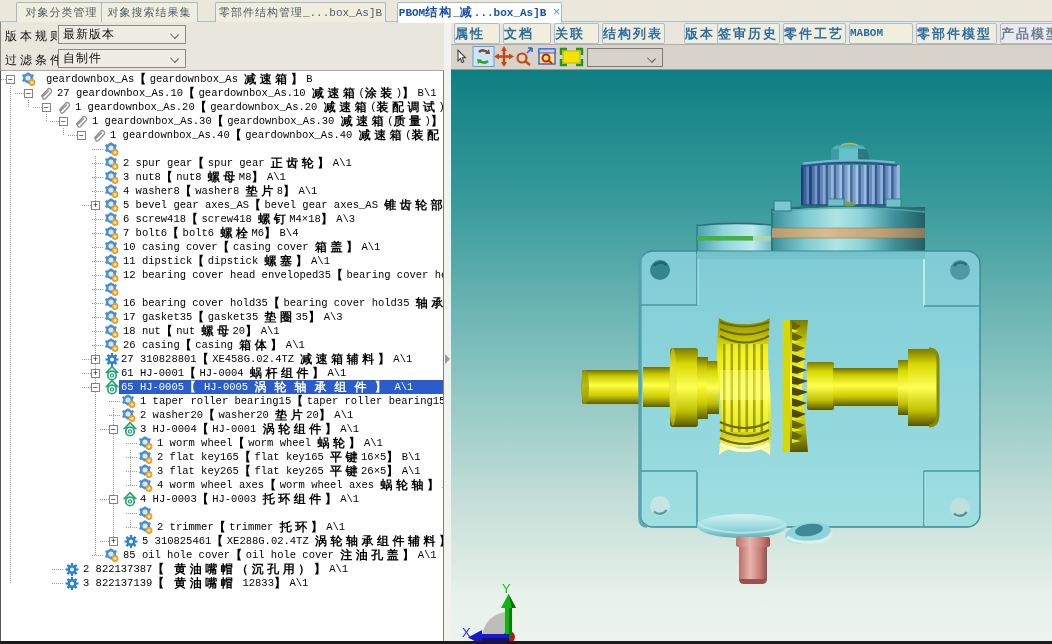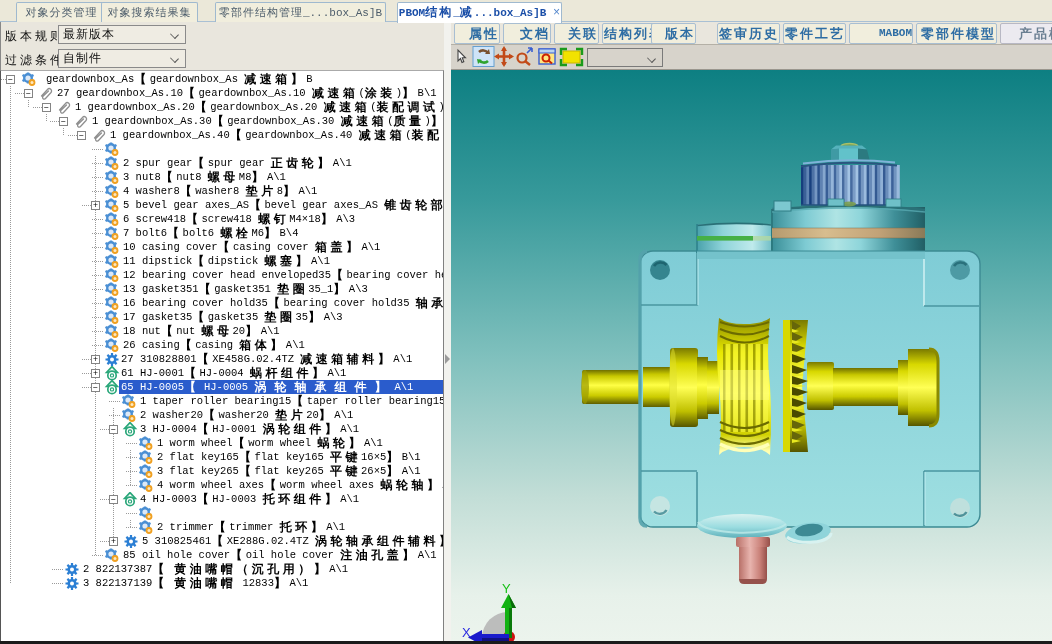--- a/index.html
+++ b/index.html
@@ -19,21 +19,21 @@
 .hl {position:absolute;height:1px;background-image:repeating-linear-gradient(to right,#9a9a9a 0 1px,transparent 1px 2px)}
 .xp {position:absolute;width:9px;height:9px;background:#fff;border:1px solid #848484;font-size:8.5px;line-height:7px;text-align:center;color:#000;font-family:"Liberation Sans",sans-serif}
 .tic {position:absolute}
 .tt {position:absolute;font-size:10.5px;line-height:14px;height:14px;color:#000;white-space:nowrap}
 .tt i.c {vertical-align:-1px;font-weight:bold;letter-spacing:3.5px}
 .tt.sel {background:#2a5ccc;color:#fff;padding:0 50px 0 2px;margin-left:-2px}
 .tt.sel i.c {letter-spacing:8px}
 #split {position:absolute;left:444px;top:22px;width:7px;height:619px;background:#f2f2ee}
 #split .ar {position:absolute;left:1px;top:332px;width:0;height:0;border-left:5px solid #9a9a9a;border-top:5px solid transparent;border-bottom:5px solid transparent}
 #rbar {position:absolute;left:451px;top:22px;width:601px;height:23px;background:#e9e6dd;border-bottom:1px solid #b4b0a6}
-.rb {position:absolute;top:1px;height:21px;background:#f1eedd;border:1px solid #a8bed2;border-radius:2px;color:#2e6da4;font-weight:bold;text-align:right;font-size:11px;line-height:19px;font-family:"Liberation Mono",monospace;white-space:nowrap;overflow:hidden}
+.rb {position:absolute;top:1px;height:21px;background:#f1eedd;border:1px solid #a8bed2;border-radius:2px;color:#2e6da4;font-weight:bold;text-align:left;font-size:11px;line-height:19px;font-family:"Liberation Mono",monospace;white-space:nowrap;overflow:hidden}
 .rb i.c {font-size:13px;letter-spacing:2px}
 .rb.gray {background:#eceaf0;color:#6b7f92;border-color:#b8b8c4}
 #rtool {position:absolute;left:451px;top:45px;width:601px;height:25px;background:#d7d3cb;border-bottom:1px solid #9a968e}
 #rcombo {position:absolute;left:136px;top:3px;width:76px;height:19px;background:#d7d3cb;border:1px solid #7a7a7a}
 #vpwrap {position:absolute;left:451px;top:70px;width:601px;height:571px;overflow:hidden}
 #bottom {position:absolute;left:0;top:641px;width:1052px;height:3px;background:#1b1b1b}
 svg {display:block}
 </style></head>
 <body>
 <svg width="0" height="0" style="position:absolute">
@@ -173,21 +173,20 @@
 <span class="tt" style="left:122px;top:183px">11 dipstick<i class="c">【</i>dipstick <i class="c">螺塞】</i>A\1</span>
 <b class="hl" style="left:91px;top:204px;width:11px"></b>
 <svg class="tic" style="left:103px;top:197px" width="16" height="15">
       <use href="#i_gear"></use>
     </svg>
 <span class="tt" style="left:122px;top:197px">12 bearing cover head enveloped35<i class="c">【</i>bearing cover head envelope</span>
 <b class="hl" style="left:91px;top:218px;width:11px"></b>
 <svg class="tic" style="left:103px;top:211px" width="16" height="15">
       <use href="#i_gear"></use>
     </svg>
-<span class="tt" style="left:122px;top:211px">13 gasket351<i class="c">【</i>gasket351 <i class="c">垫圈</i>35_1<i class="c">】</i>A\3</span>
 <b class="hl" style="left:91px;top:232px;width:11px"></b>
 <svg class="tic" style="left:103px;top:225px" width="16" height="15">
       <use href="#i_gear"></use>
     </svg>
 <span class="tt" style="left:122px;top:225px">16 bearing cover hold35<i class="c">【</i>bearing cover hold35 <i class="c">轴承盖</i>35A\1</span>
 <b class="hl" style="left:91px;top:246px;width:11px"></b>
 <svg class="tic" style="left:103px;top:239px" width="16" height="15">
       <use href="#i_gear"></use>
     </svg>
 <span class="tt" style="left:122px;top:239px">17 gasket35<i class="c">【</i>gasket35 <i class="c">垫圈</i>35<i class="c">】</i>A\3</span>
@@ -293,21 +292,21 @@
 <span class="tt" style="left:82px;top:505px">3 822137139<i class="c">【</i> <i class="c">黄油嘴帽</i> 12833<i class="c">】</i>A\1</span>
 </div>
 <div id="split">
     <span class="ar"></span>
   </div>
 <div id="rbar">
 <div class="rb" style="left:3px;width:46px"><i class="c">属性</i></div>
 <div class="rb" style="left:52px;width:48px"><i class="c">文档</i></div>
 <div class="rb" style="left:103px;width:45px"><i class="c">关联</i></div>
 <div class="rb" style="left:151px;width:63px"><i class="c">结构列表</i></div>
-<div class="rb" style="left:200px;width:45px"><i class="c">版本</i></div>
+<div class="rb" style="left:233px;width:45px"><i class="c">版本</i></div>
 <div class="rb" style="left:266px;width:63px"><i class="c">签审历史</i></div>
 <div class="rb" style="left:332px;width:63px"><i class="c">零件工艺</i></div>
 <div class="rb" style="left:398px;width:64px">MABOM</div>
 <div class="rb" style="left:465px;width:81px"><i class="c">零部件模型</i></div>
 <div class="rb gray" style="left:549px;width:80px"><i class="c">产品模型</i></div>
 </div>
 <div id="rtool">
 
 <svg width="601" height="24" style="position:absolute;left:0;top:0">
 

